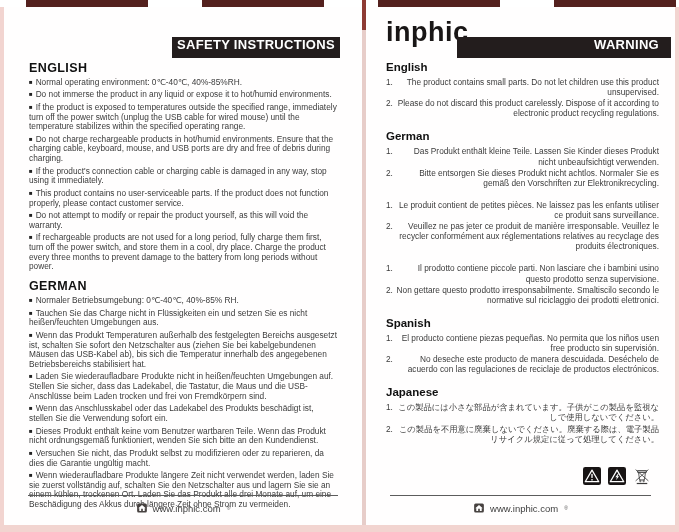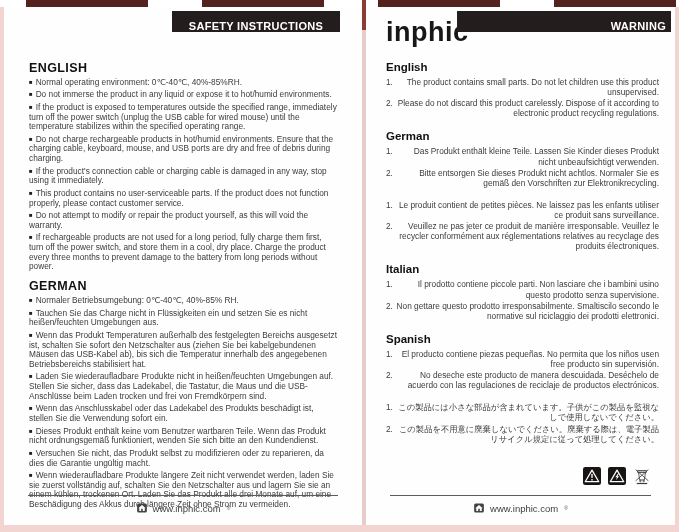--- a/index.html
+++ b/index.html
@@ -15,26 +15,26 @@
       #ffffff 0 26px, #54211e 26px 148px, #ffffff 148px 176px);
   }
   .page{position:absolute;top:7px;bottom:7px;background:#fffefe;}
   .page-left{left:4px;width:358px;}
   .page-right{left:366px;width:309px;}
   .page-divider{
     position:absolute;left:362px;top:0;bottom:7px;width:4px;
     background:linear-gradient(#8e3b34 0 30px,#e7cdc9 30px 100%);
   }
   .header-bar{
-    position:absolute;top:4px;height:21px;background:#231d1d;color:#fff;
-    display:flex;align-items:flex-end;justify-content:center;
-    font-weight:bold;font-size:11px;letter-spacing:.3px;
+    position:absolute;top:30px;height:21px;background:#231d1d;color:#fff;
+    display:flex;align-items:flex-start;justify-content:center;
+    font-weight:bold;font-size:13px;letter-spacing:.3px;
   }
   .bar-left{right:22px;width:168px;}
-  .bar-right{right:4px;width:214px;justify-content:flex-end;padding-right:5px;box-sizing:border-box;}
+  .bar-right{right:4px;width:214px;justify-content:flex-end;padding-right:12px;box-sizing:border-box;}
   .logo{
     position:absolute;top:10px;left:20px;font-size:27px;font-weight:600;
     letter-spacing:.5px;color:#191616;
   }
   .content-left{position:absolute;top:54px;left:25px;right:24px;color:#3b3b3b;}
   .content-right{position:absolute;top:54px;left:20px;right:16px;color:#3b3b3b;}
   .lang-title-left{
     font-size:12.5px;font-weight:bold;color:#111;letter-spacing:.4px;margin:0 0 3px;
   }
   .sec-left{margin-bottom:7px;}
@@ -145,21 +145,20 @@
             <span class="no">1.</span>
             <span class="txt">Le produit contient de petites pièces. Ne laissez pas les enfants utiliser ce produit sans surveillance.</span>
           </div>
         <div class="nitem">
             <span class="no">2.</span>
             <span class="txt">Veuillez ne pas jeter ce produit de manière irresponsable. Veuillez le recycler conformément aux réglementations relatives au recyclage des produits électroniques.</span>
           </div>
       </div>
 
       <div class="sec-right">
-        <div class="lang-title-right">Italian</div>
         <div class="nitem">
             <span class="no">1.</span>
             <span class="txt">Il prodotto contiene piccole parti. Non lasciare che i bambini usino questo prodotto senza supervisione.</span>
           </div>
         <div class="nitem">
             <span class="no">2.</span>
             <span class="txt">Non gettare questo prodotto irresponsabilmente. Smaltiscilo secondo le normative sul riciclaggio dei prodotti elettronici.</span>
           </div>
       </div>
 
@@ -169,20 +168,21 @@
             <span class="no">1.</span>
             <span class="txt">El producto contiene piezas pequeñas. No permita que los niños usen free producto sin supervisión.</span>
           </div>
         <div class="nitem">
             <span class="no">2.</span>
             <span class="txt">No deseche este producto de manera descuidada. Deséchelo de acuerdo con las regulaciones de reciclaje de productos electrónicos.</span>
           </div>
       </div>
 
       <div class="sec-right">
+        <div class="lang-title-right">Japanese</div>
         <div class="nitem">
             <span class="no">1.</span>
             <span class="txt">この製品には小さな部品が含まれています。子供がこの製品を監視なしで使用しないでください。</span>
           </div>
         <div class="nitem">
             <span class="no">2.</span>
             <span class="txt">この製品を不用意に廃棄しないでください。廃棄する際は、電子製品リサイクル規定に従って処理してください。</span>
           </div>
       </div>
     </div>

